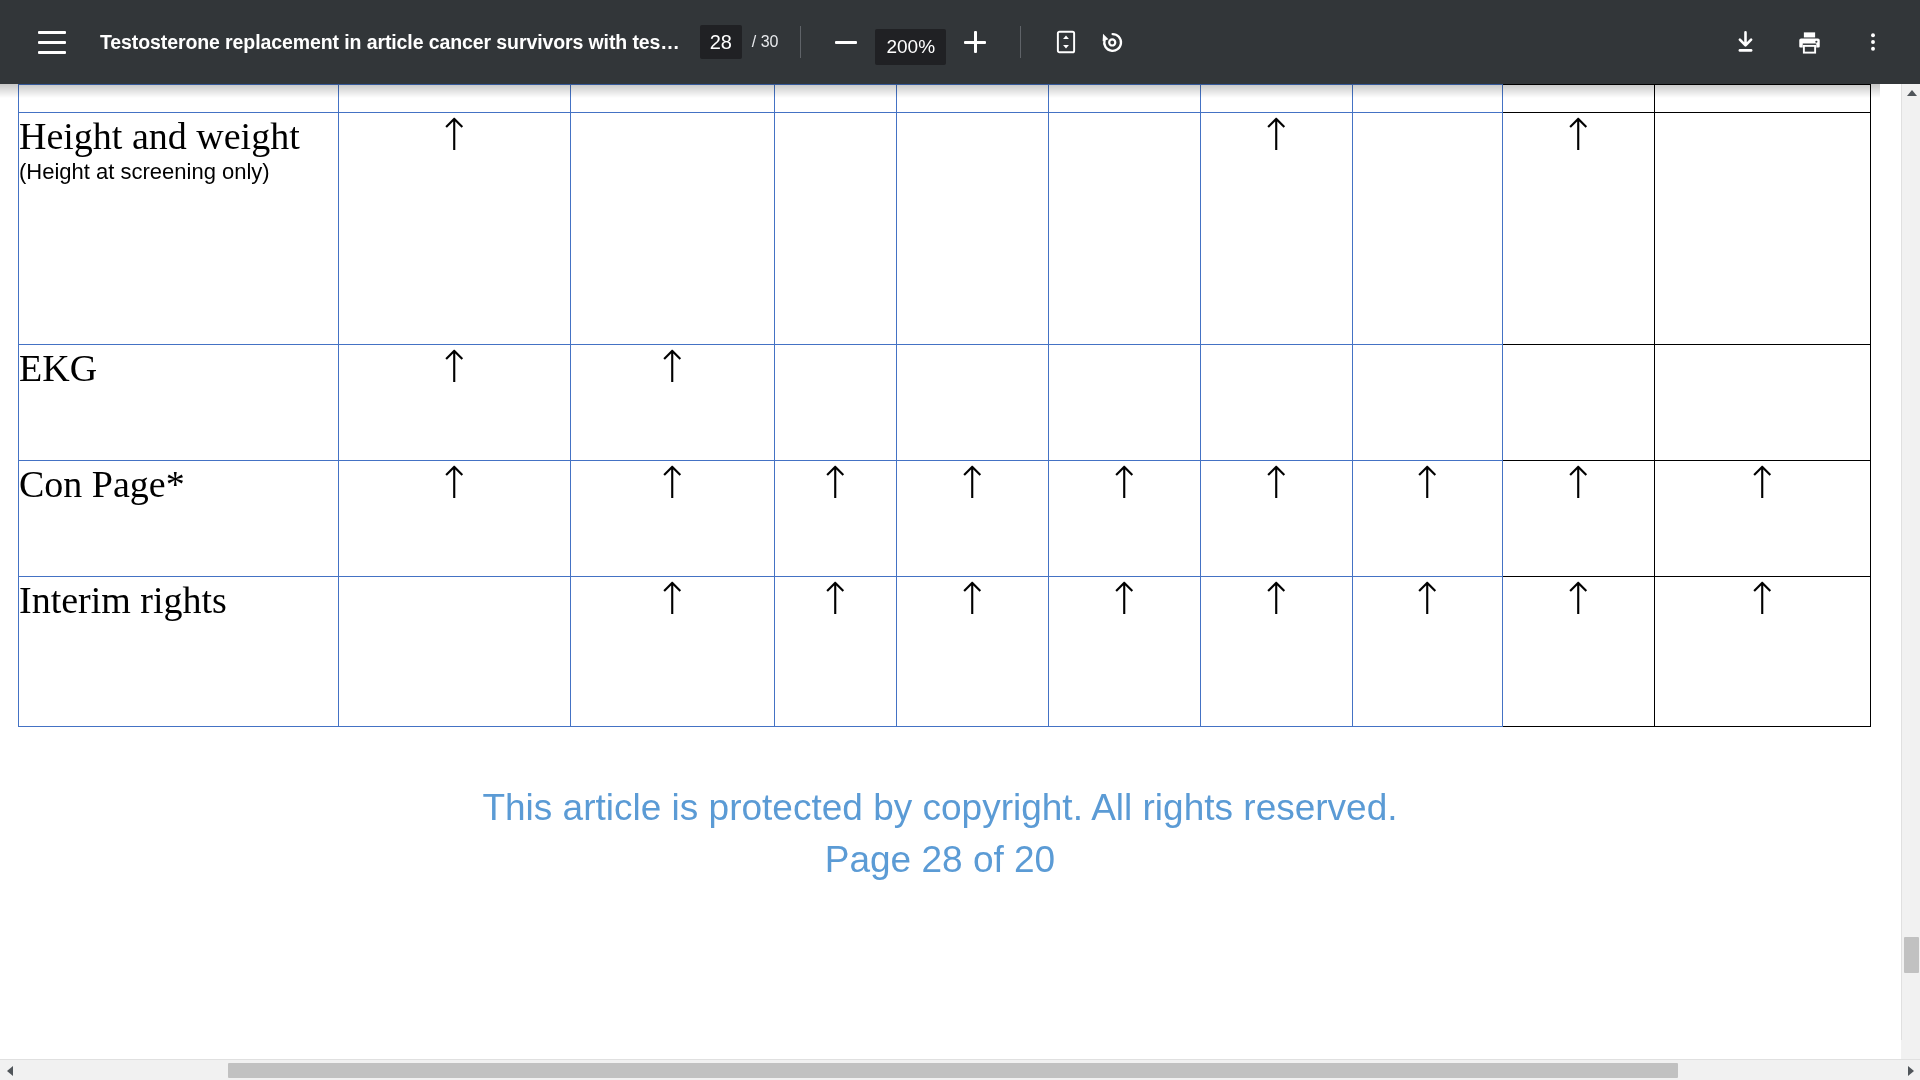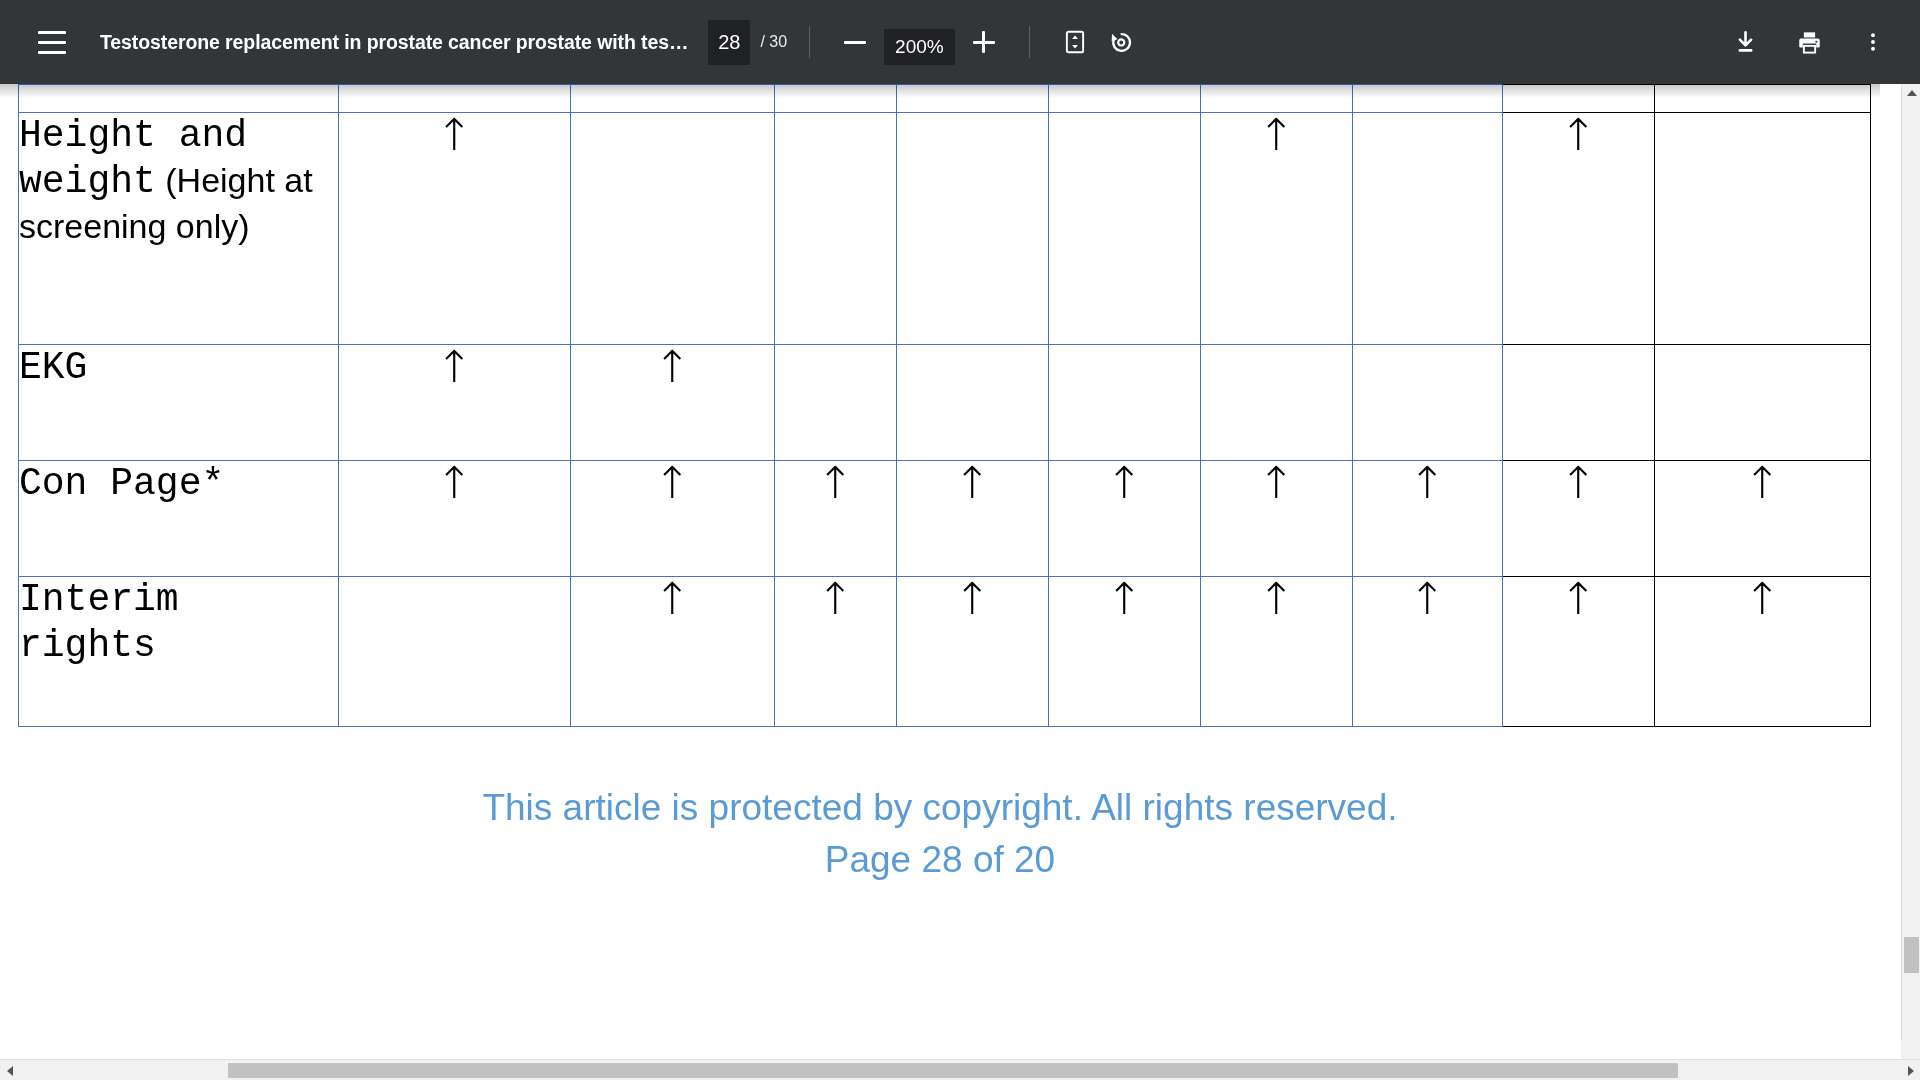--- a/index.html
+++ b/index.html
@@ -59,21 +59,21 @@
     color: #e8eaed;
     margin-left: 20px;
   }
   .page-input {
     background: #202124;
     border: none;
     color: #ffffff;
     font-family: "Liberation Sans", sans-serif;
     font-size: 20px;
     width: 42px;
-    height: 45px;
+    height: 34px;
     text-align: center;
     border-radius: 2px;
     outline: none;
     padding: 8px;
   }
   .page-total {
     margin-left: 10px;
     font-size: 16px;
     color: #e8eaed;
   }
@@ -180,24 +180,24 @@
     border-width: 1.6px;
   }
 
   .label-cell {
     padding: 6px 14px 4px 18px;
     line-height: 1.22;
   }
   .lbl-main {
     font-size: 38px;
     color: #000000;
-    font-family: Liberation Mono, monospace;
+    font-family: Liberation Serif, serif;
   }
   .lbl-sub {
-    font-size: 34px;
+    font-size: 22px;
     color: #000000;
   }
 
   .arrow-cell {
     text-align: center;
     vertical-align: top;
     padding-top: 6px;
   }
   .arrow {
     display: inline-block;
@@ -311,21 +311,21 @@
 <body>
 
 <div class="toolbar">
 
   <div class="tb-menu-btn">
     <span></span>
     <span></span>
     <span></span>
   </div>
 
-  <div class="tb-title">Testosterone replacement in prostate cancer prostate with tes…</div>
+  <div class="tb-title">Testosterone replacement in article cancer survivors with tes…</div>
 
   <div class="pageholder">
     <input class="page-input" type="text" value="28" style="">
     <span class="page-total">/ 30</span>
   </div>
 
   <div class="divider"></div>
 
   <div class="zoom-group">
     <div class="icon-btn">

